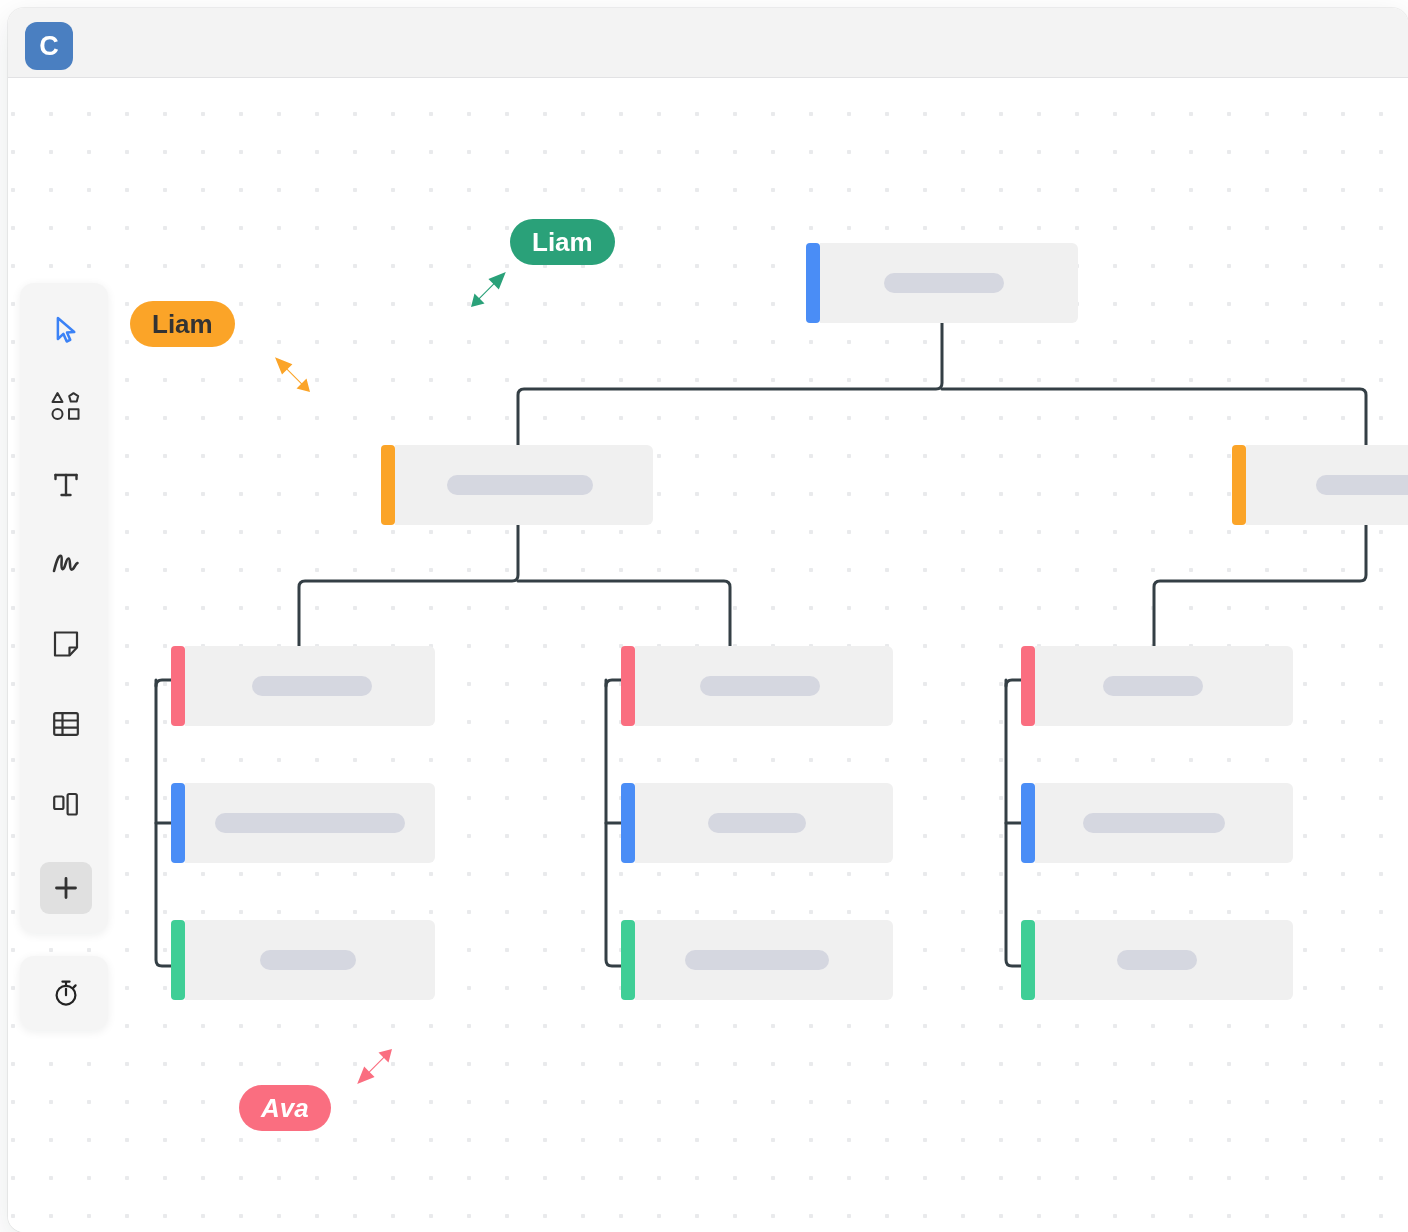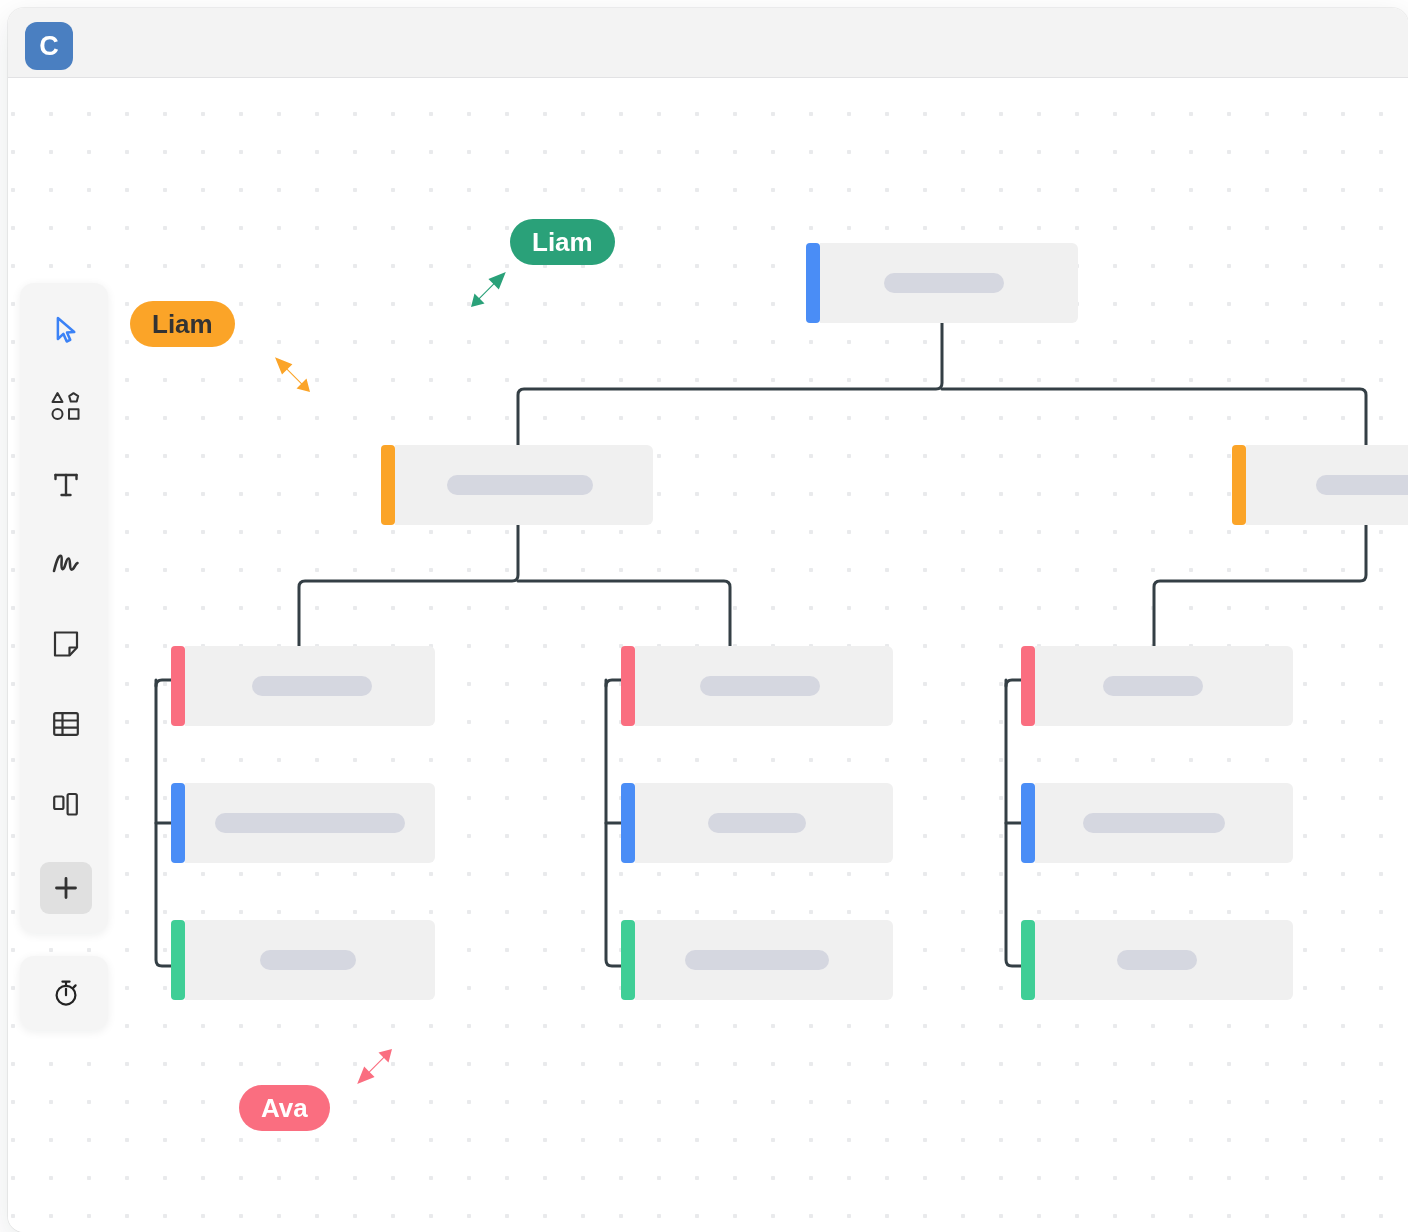--- a/index.html
+++ b/index.html
@@ -269,21 +269,21 @@
               <path d="M44 8 L30.5 11.5 L35.2 16.2 L21 30.4 L16.2 25.6 L9.2 43 L26.6 36 L21.8 31.2 L36 17 L40.5 21.5 Z" fill="#2aa179"></path>
             </svg></div>
         </div>
         <div class="cursor-group">
           <div class="cursor-label" style="left: 122px; top: 223px; background: rgb(251, 164, 40); color: rgb(51, 51, 51);">Liam</div>
           <div class="cursor-arrow" style="left: 258px; top: 270px;"><svg width="52" height="52" viewBox="0 0 52 52" style="transform:rotate(90deg);">
               <path d="M44 8 L30.5 11.5 L35.2 16.2 L21 30.4 L16.2 25.6 L9.2 43 L26.6 36 L21.8 31.2 L36 17 L40.5 21.5 Z" fill="#fba428"></path>
             </svg></div>
         </div>
         <div class="cursor-group">
-          <div class="cursor-label" style="left: 231px; top: 1007px; background: rgb(250, 110, 128); color: rgb(255, 255, 255);">Ava</div>
+          <div class="cursor-label" style="left: 231px; top: 1007px; background: rgb(250, 110, 128); color: rgb(255, 255, 255); font-style: italic;">Ava</div>
           <div class="cursor-arrow" style="left: 340px; top: 963px;"><svg width="52" height="52" viewBox="0 0 52 52" style="transform:rotate(0deg);">
               <path d="M44 8 L30.5 11.5 L35.2 16.2 L21 30.4 L16.2 25.6 L9.2 43 L26.6 36 L21.8 31.2 L36 17 L40.5 21.5 Z" fill="#fa6e80"></path>
             </svg></div>
         </div>
       </div>
 
     <div class="tool-panel" id="tool-panel-main"></div>
 
     <div class="tool-panel" id="tool-panel-timer"></div>
     <div id="tools-layer">

